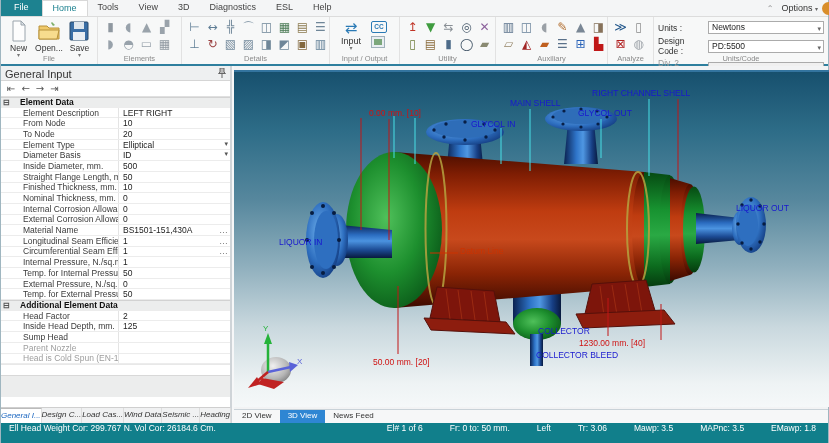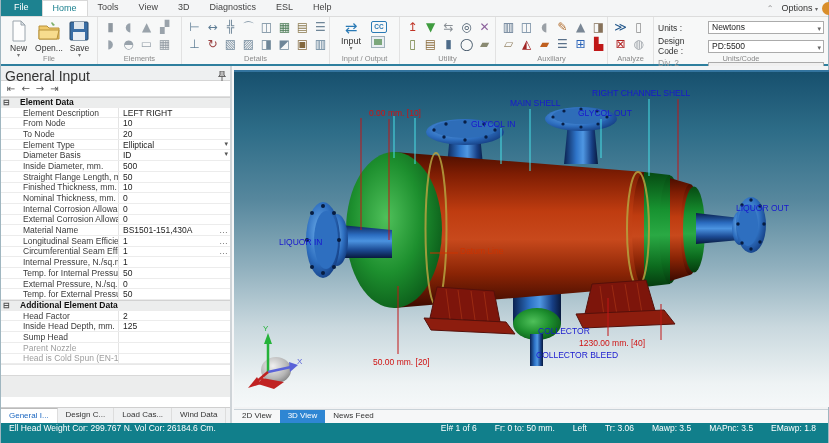--- a/index.html
+++ b/index.html
@@ -51,21 +51,21 @@
   .usel.disabled { background:#f0f0f0; }
   .ulab.disabled { color:#9a9a9a; }
 
   
   #content { position:absolute; top:66px; left:0; right:0; height:357px; }
 
   
   #panel { position:absolute; left:0; top:0; width:231px; height:357px;
     background:#fff; border-right:2px solid #cfd4d8; display:flex; flex-direction:column; }
   #panel-header { height:15px; background:#eef0f1; border-bottom:1px solid #d5d5d5;
-    font-size:14px; color:#333; padding:2px 4px; display:flex; }
+    font-size:11px; color:#333; padding:2px 4px; display:flex; }
   #pin-icon { margin-left:auto; color:#555; }
   #panel-nav { height:16px; border-bottom:1px solid #e0e0e0; display:flex; gap:6px;
     align-items:center; padding:0 6px; }
   .navbtn { font-size:10px; color:#555; line-height:14px; font-family:"DejaVu Sans", sans-serif; }
   #grid { flex:0 0 auto; }
   .prow { position:relative; display:flex; height:10.7px; font-size:8.5px;
     border-bottom:1px solid #ececec; padding-left:14px; color:#222; align-items:center; }
   .prow .collapse { display:none; position:absolute; left:2px; top:0; width:11px;
     font-size:8px; color:#555; line-height:10px; }
   .prow .pl { flex:0 0 104px; padding-left:8px; border-right:1px solid #e4e4e4;
@@ -75,21 +75,21 @@
   .prow.group .collapse { display:block; }
   .prow.group .pl { flex:1; border-right:none; padding-left:5px; color:#111; }
   .prow.dim .pl { color:#9d9d9d; }
   .adorn { position:absolute; right:2px; top:0; font-size:7px; color:#555; }
   .adorn.dd::after { content:"▾"; }
   .adorn.more::after { content:"…"; font-size:9px; color:#777; }
   #panel-filler { flex:1; background:#fff; border-top:1px solid #e8e8e8; }
   #panel-filler .band { height:22px; margin-top:10px; background:#eceded; border-top:1px solid #d8d8d8; }
   #panel-tabs { height:16px; background:#f0f1f2; border-top:1px solid #cfcfcf;
     display:flex; font-size:8px; color:#333; }
-  .ptab { padding:2px 8px 0; border-right:1px solid #ddd; white-space:nowrap; }
+  .ptab { padding:2px 0 0; border-right:1px solid #ddd; white-space:nowrap;font-style:italic; }
   .ptab.active { background:#fff; color:#1a66c0; border-top:1px solid #bbb; }
 
   
   #viewwrap { position:absolute; left:233px; top:0; right:0; height:357px; background:#f2f3f4; }
   #viewport { position:absolute; left:0; top:4px; width:596px; height:337px;
     border-top:2px solid #33749f;
     background:linear-gradient(180deg,#17506e 0%,#2e6d88 18%,#56879d 38%,#8fafbd 58%,#c9d8de 76%,#eef3f4 93%,#f5f8f9 100%);
     overflow:hidden; }
   #vsvg { position:absolute; inset:0; }
   .l3d { position:absolute; font-size:8.5px; white-space:nowrap; letter-spacing:0; }
@@ -99,21 +99,21 @@
   .l3d.axis-y { color:#25b33a; font-size:8px; }
   .l3d.axis-x { color:#5a63d8; font-size:8px; }
   #view-tabs { position:absolute; left:0; right:0; bottom:0; height:14px; background:#f6f7f8;
     border-top:1px solid #c9d2d8; display:flex; font-size:8px; color:#333; }
   .vtab { padding:1px 8px 0; }
   .vtab.active { background:#2e86d3; color:#fff; }
 
   
   #statusbar { position:absolute; left:0; right:0; bottom:0; height:20px; background:#117f8b;
     color:#fff; font-size:8.5px; display:flex; padding:0 8px; }
-  #status-right { margin-left:auto; display:flex; gap:18px; padding-right:4px; }
+  #status-right { margin-left:auto; display:flex; gap:27px; padding-right:4px; }
 </style>
 </head>
 <body>
 
 <div id="app">
 
   <div id="menubar">
     <div style="display:flex;">
 
     <div class="mtab file">File</div>

